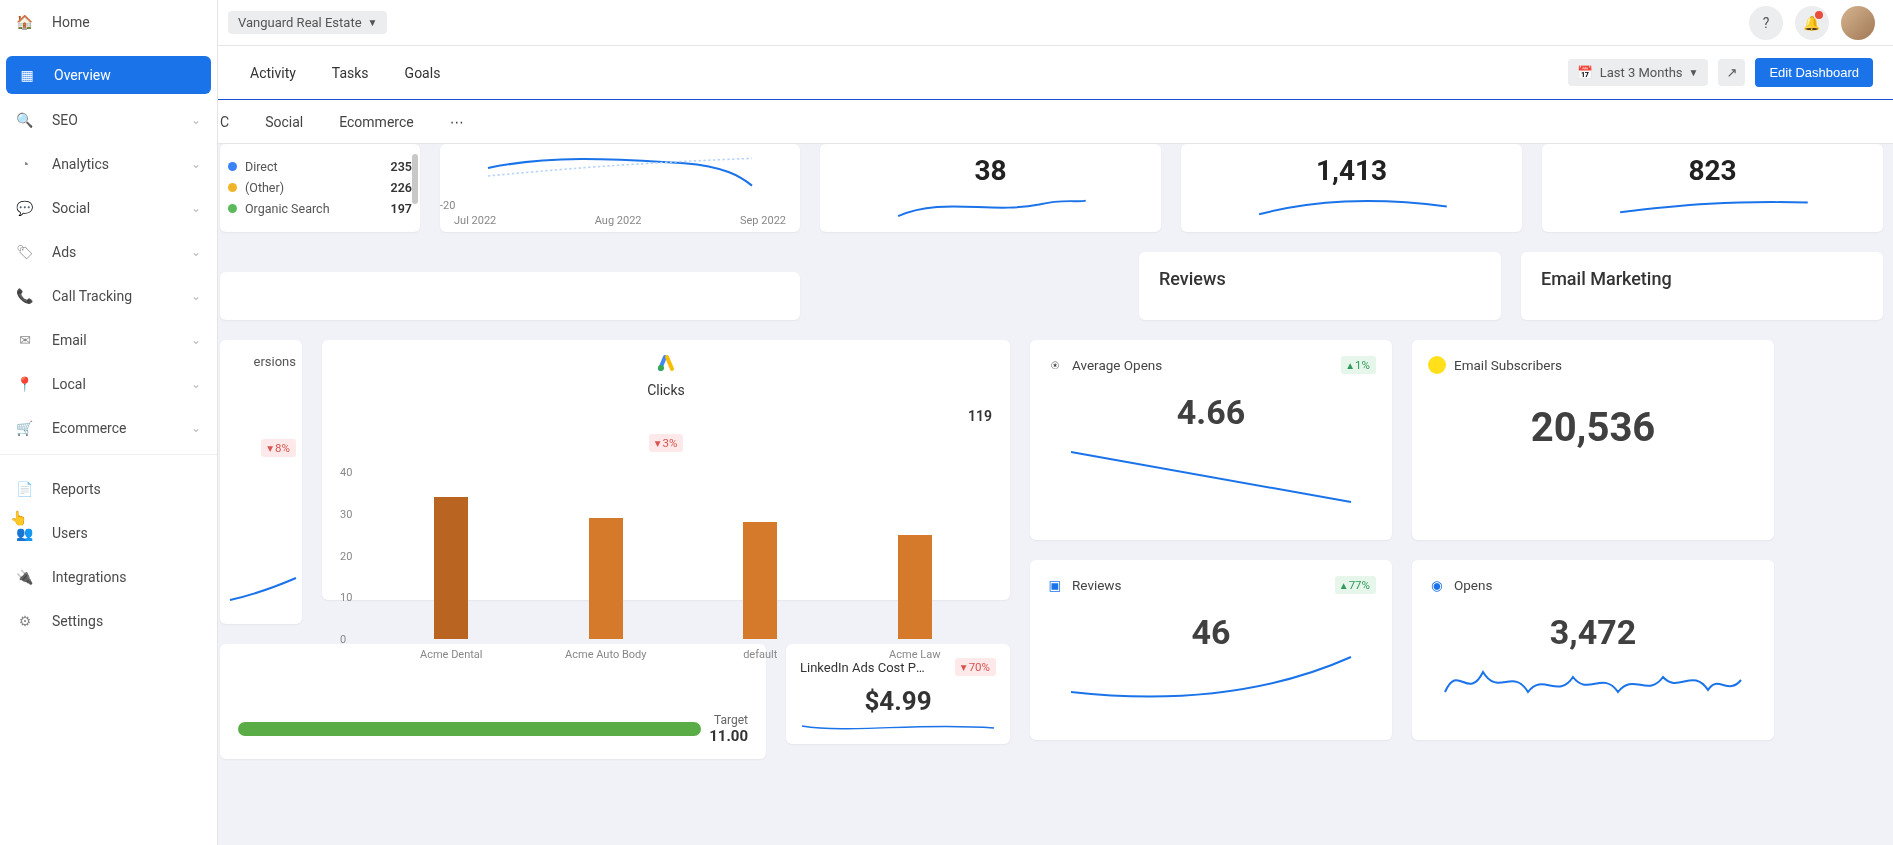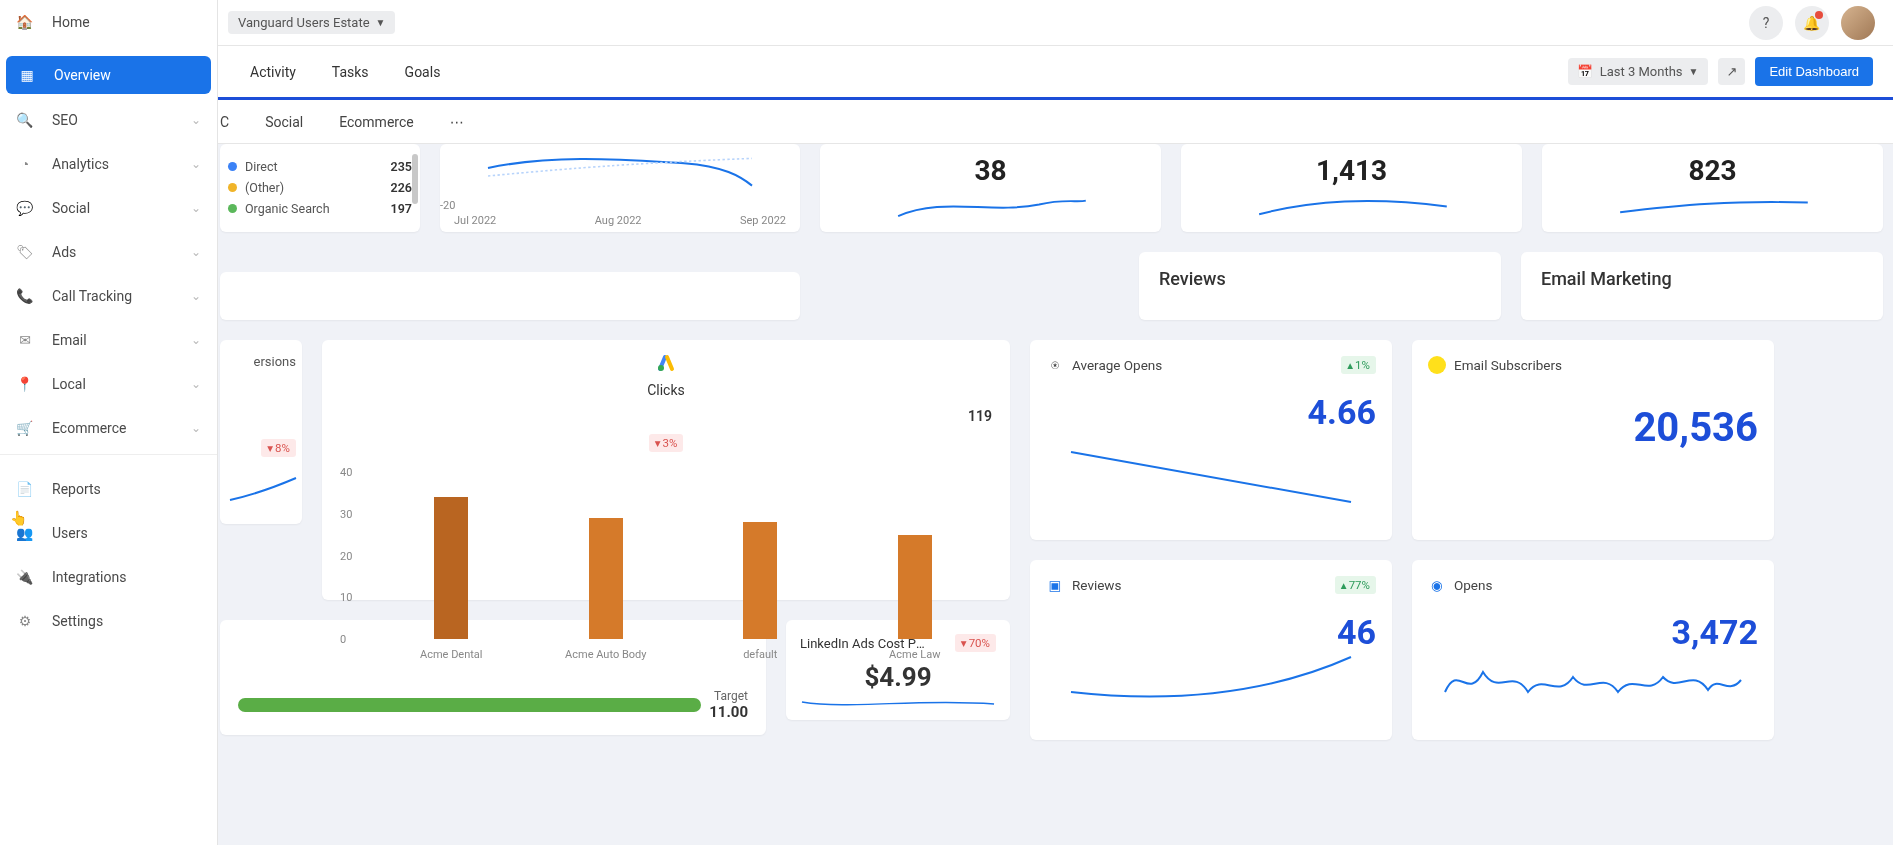--- a/index.html
+++ b/index.html
@@ -15,21 +15,21 @@
   
   .sidebar { position:fixed; top:0; left:0; width:218px; height:845px; background:#fff; border-right:1px solid #e4e4e4; z-index:100; }
   .side-item { display:flex; align-items:center; height:44px; padding:0 16px; color:#4a4a4a; cursor:pointer; gap:18px; font-size:14px; }
   .side-item.active { background:#1a73e8; color:#fff; border-radius:6px; margin:4px 6px; padding:0 12px; height:38px; }
   .side-item .chev { margin-left:auto; color:#bbb; font-size:12px; }
   .side-divider { height:1px; background:#eee; margin:4px 0; }
   .side-icon { width:18px; text-align:center; color:#888; }
   .side-item.active .side-icon { color:#fff; }
 
   
-  .secnav { margin-left:210px; height:54px; background:#fff; border-bottom:3px solid #1d4ed8; display:flex; align-items:center; padding:0 40px; gap:36px; position:relative; }
+  .secnav { margin-left:210px; height:54px; background:#fff; border-bottom:1px solid #1d4ed8; display:flex; align-items:center; padding:0 40px; gap:36px; position:relative; }
   .secnav a { color:#333; text-decoration:none; font-size:14px; cursor:pointer; }
   .secnav-right { position:absolute; right:20px; display:flex; align-items:center; gap:10px; }
   .chip-btn { background:#ecedef; border-radius:4px; padding:6px 10px; font-size:13px; color:#555; display:flex; align-items:center; gap:6px; cursor:pointer; }
   .blue-btn { background:#1a73e8; color:#fff; border-radius:4px; padding:7px 14px; font-size:13px; cursor:pointer; border:none; }
 
   
   .tertnav { margin-left:210px; height:44px; background:#fff; border-bottom:1px solid #e6e6e6; display:flex; align-items:center; padding:0 10px; gap:36px; }
   .tertnav span { color:#444; font-size:14px; cursor:pointer; }
   .more-dots { color:#888; font-size:18px; cursor:pointer; }
 
@@ -57,30 +57,30 @@
   
   .section-header { background:#fff; border-radius:6px; padding:16px 20px; font-size:18px; font-weight:500; color:#333; }
   .left-col { display:flex; flex-direction:column; gap:20px; }
 
   .clicks-card { height:260px; padding:14px 18px; position:relative; }
   .card-title-row { display:flex; align-items:center; gap:10px; font-size:14px; color:#333;flex-direction:column; }
   .card-title-row .metric { margin-left:auto; font-weight:600; }
   .badge { font-size:11.5px; padding:2px 6px; border-radius:3px; display:inline-flex; align-items:center; gap:2px; }
   .badge.down { background:#fde9e9; color:#d9534f; }
   .badge.up { background:#e6f6ea; color:#2e9b5b; }
-  .conv-left { width:82px; height:184px; padding:14px 6px 14px 0; position:relative; overflow:hidden; }
+  .conv-left { width:82px; height:284px; padding:14px 6px 14px 0; position:relative; overflow:hidden; }
   .chart-area { margin-top:14px; height:195px; position:relative; }
   .ylab { position:absolute; left:0; font-size:11px; color:#888; }
   .xlab { font-size:11px; color:#888; }
   .bar { position:absolute; bottom:22px; width:34px; background:#d57a2a; }
 
   .mini-card { height:180px; padding:16px; position:relative; }
   .mini-card.tall { height:200px; }
   .mini-title { font-size:13.5px; color:#444; display:flex; gap:8px; align-items:center; }
-  .big-num { font-size:34px; font-weight:700; text-align:right; margin-top:18px; color:#1d4ed8; }
+  .big-num { font-size:34px; font-weight:700; text-align:center; margin-top:18px; color:#404040; }
   .big-num.huge { font-size:40px; margin-top:30px; }
   .ico { width:18px; height:18px; display:inline-flex; align-items:center; justify-content:center; }
   .target-card { flex:1; padding:14px 18px; display:flex; flex-direction:column; justify-content:flex-end; }
   .target-row { display:flex; align-items:center; gap:8px; }
   .tbar { flex:1; height:14px; background:#5aad46; border-radius:7px; }
   .linkedin-card { width:224px; padding:14px; }
 
   .cursor { position:fixed; left:10px; top:510px; font-size:14px; z-index:200; pointer-events:none; }
 </style>
 </head>
@@ -151,21 +151,21 @@
     <span>Integrations</span>
   </div>
   <div class="side-item">
     <span class="side-icon">⚙</span>
     <span>Settings</span>
   </div>
 </div>
 
 <div class="topbar">
   <div class="client-chip">
-    <span>Vanguard Users Estate</span>
+    <span>Vanguard Real Estate</span>
     <span style="font-size:10px">▼</span>
   </div>
   <div class="top-actions">
     <div class="circle-btn">
       <span>?</span>
     </div>
     <div class="circle-btn">
       <span>🔔</span>
       <span class="red-dot"></span>
     </div>

